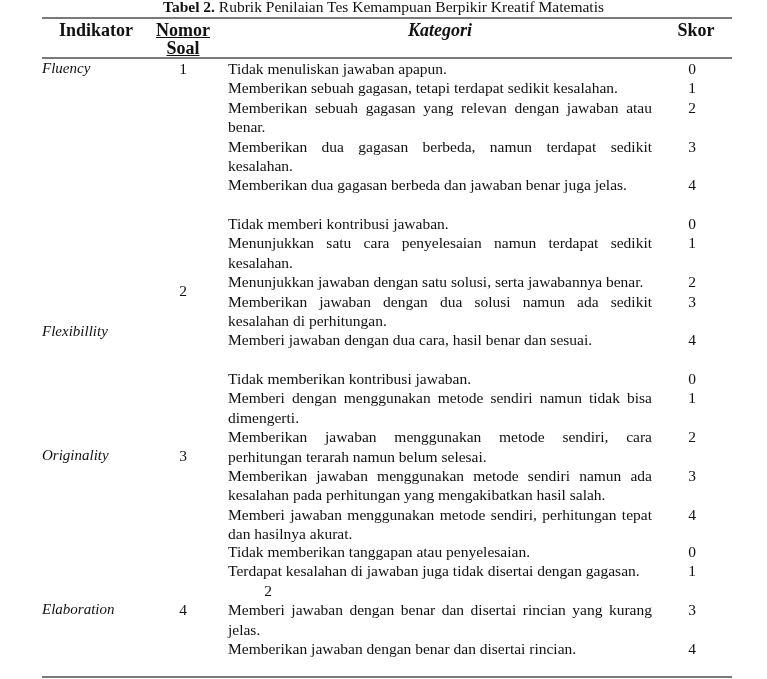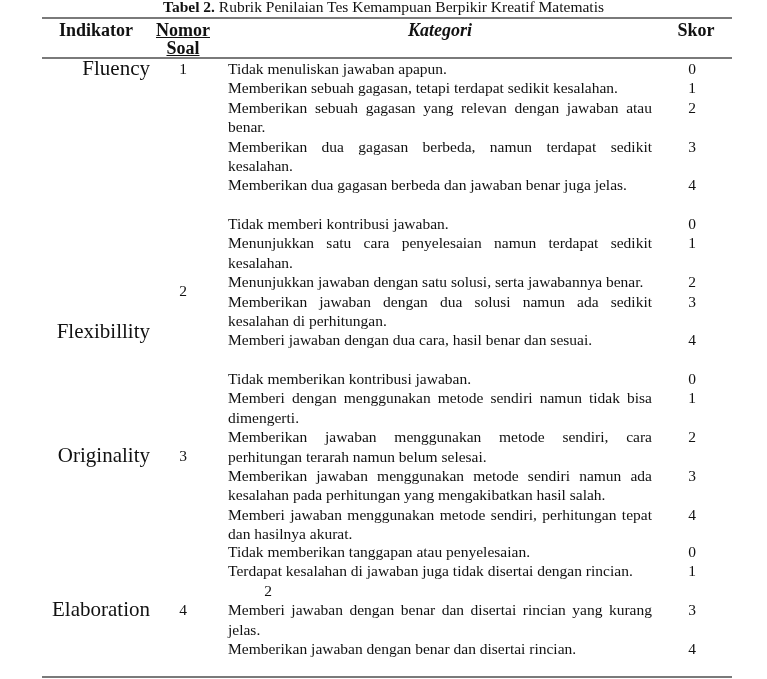--- a/index.html
+++ b/index.html
@@ -18,21 +18,21 @@
   .rule.mid { top: 57px; height: 2px; }
   .rule.bot { top: 676px; height: 2px; }
 
   .hdr { position: absolute; font-weight: bold; font-size: 18px; line-height: 18px; text-align: center; }
   .hdr.ind { left: 42px; width: 108px; top: 21px; }
   .hdr.nom { left: 150px; width: 66px; top: 21px; text-decoration: underline; }
   .hdr.kat { left: 228px; width: 424px; top: 21px; font-style: italic; }
   .hdr.skor { left: 660px; width: 72px; top: 21px; }
 
   .group { position: absolute; left: 42px; width: 690px; }
-  .ind-cell { position: absolute; left: 0; width: 108px; text-align: right; font-size: 21px; line-height: 19px; }
+  .ind-cell { position: absolute; left: 0; width: 108px; text-align: left; font-style: italic; font-size: 15px; line-height: 19px; }
   .nom-cell { position: absolute; left: 108px; width: 66px; text-align: center; font-size: 15.5px; line-height: 19px; }
   .rows { position: absolute; left: 186px; width: 504px; top: 0; }
   .row { display: flex; }
   .kat-cell {
     width: 424px; font-size: 15.5px; line-height: 19.4px;
     text-align: justify; text-align-last: left;
   }
   .skor-cell { width: 80px; text-align: center; font-size: 15.5px; line-height: 19.4px; padding-left: 0; }
 </style>
 </head>
@@ -135,21 +135,21 @@
 
 <div class="group" style="top:542px;">
   <div class="ind-cell" style="top:58px;">Elaboration</div>
   <div class="nom-cell" style="top:58px;">4</div>
   <div class="rows">
     <div class="row">
         <div class="kat-cell">Tidak memberikan tanggapan atau penyelesaian.</div>
         <div class="skor-cell">0</div>
       </div>
     <div class="row">
-        <div class="kat-cell">Terdapat kesalahan di jawaban juga tidak disertai dengan rincian.</div>
+        <div class="kat-cell">Terdapat kesalahan di jawaban juga tidak disertai dengan gagasan.</div>
         <div class="skor-cell">1</div>
       </div>
     <div class="row">
         <div class="skor-cell">2</div>
       </div>
     <div class="row">
         <div class="kat-cell">Memberi jawaban dengan benar dan disertai rincian yang kurang jelas.</div>
         <div class="skor-cell">3</div>
       </div>
     <div class="row">

